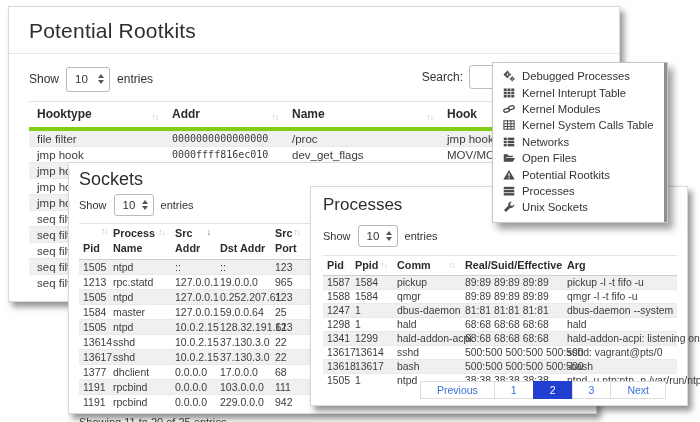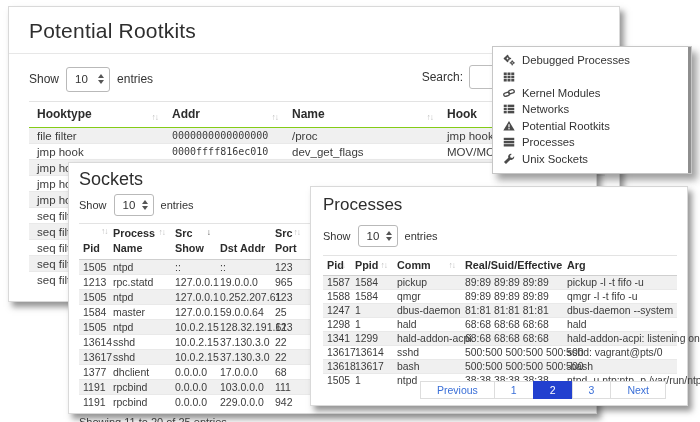--- a/index.html
+++ b/index.html
@@ -30,21 +30,21 @@
   .searchbox input { width:130px; height:24px; border:1px solid #bdbdbd; border-radius:3px; padding:0 6px; font-size:11px; }
 
   table { border-collapse:collapse; table-layout:fixed; }
   th { text-align:left; font-weight:bold; color:#2c2c2c; vertical-align:bottom; position:relative; }
   td { color:#3c3c3c; white-space:nowrap; overflow:visible; }
   .sort { font-size:8.5px; color:#c2c2c2; position:absolute; right:6px; bottom:5px; letter-spacing:-1px; }
   tr.stripe { background:#f0f0f0;margin-top:40px; }
   .mono { font-family:"DejaVu Sans Mono","Liberation Mono",monospace; }
 
   #rk-table { width:576px; margin-top:8px; font-size:11.5px; }
-  #rk-table th { font-size:12px; padding:5px 6px 6px 8px; border-top:1px solid #e3e3e3; border-bottom:1px solid #84cc16; }
+  #rk-table th { font-size:12px; padding:5px 6px 6px 8px; border-top:1px solid #e3e3e3; border-bottom:4px solid #84cc16; }
   #rk-table td { padding:1.5px 6px 1.5px 8px; border-top:1px solid #e9e9e9; }
   #rk-table .mono { font-size:10px; }
 
   
   #sockets { left:68px; top:162px; width:529px; height:252px; z-index:2; padding:0 10px; }
   #sockets .title { font-size:18px; color:#2e2e2e; margin-top:6px; }
   #sockets .controls { margin-top:3px; font-size:11px; height:24px; }
   #sockets .select-box { width:40px; height:22px; }
   #sockets .searchbox input { height:21px; width:130px; }
   #sk-table { width:360px; margin-top:6px; font-size:10.5px; }
@@ -60,21 +60,21 @@
   #pr-table { width:354px; margin-top:7px; font-size:10.4px; }
   #pr-table th { font-size:10.8px; padding:3px 4px 4px 4px; border-top:1px solid #e3e3e3; border-bottom:1px solid #cfcfcf; }
   #pr-table td { padding:1px 4px; border-top:1px solid #e9e9e9; }
 
   .pagination { position:absolute; left:110px; bottom:6px; display:flex; font-size:10.5px; }
   .pagination .pg { border:1px solid #ddd; background:#fff; color:#3a6fd8; padding:2px 16px;
                     margin-left:-1px; cursor:pointer; }
   .pagination .pg.active { background:#2240cf; border-color:#2240cf; color:#fff; }
 
   
-  #menu { left:492px; top:46px; width:200px; z-index:4; padding:5px 0 6px 0; border-color:#c6c6c6;
+  #menu { left:492px; top:62px; width:176px; z-index:4; padding:5px 0 6px 0; border-color:#c6c6c6;
           box-shadow:5px 6px 7px rgba(45,45,45,.45); }
   .menu-item { display:flex; align-items:center; gap:7px; height:16.4px; padding:0 10px; font-size:11.3px; color:#333; cursor:pointer; }
   .menu-item .mi { width:12px; height:12px; flex:0 0 12px; display:inline-flex; }
   .menu-item .mi svg { width:12px; height:12px; }
   #menu .scrollstrip { position:absolute; top:0; right:0; width:3px; height:100%; background:#8e8e8e; }
 
   .scroll-frag { position:absolute; left:593px; top:16px; width:4px; height:47px; z-index:0;
                  background:linear-gradient(#a9a9a9,#6f6f6f); }
 </style>
 </head>
@@ -219,21 +219,21 @@
           <col style="width:62px">
           <col style="width:45px">
           <col style="width:55px">
           <col style="width:35px">
           <col>
         </colgroup>
       <thead>
         <tr>
           <th><span class="sort" style="right:auto;left:22px;top:2px;bottom:auto">↑↓</span><span>Pid</span></th>
           <th><span>Process Name</span><span class="sort" style="bottom:auto;top:3px">↑↓</span></th>
-          <th><span>Src Show</span><span class="sort" style="bottom:auto;top:3px;color:#555">↓</span></th>
+          <th><span>Src Addr</span><span class="sort" style="bottom:auto;top:3px;color:#555">↓</span></th>
           <th><span>Dst Addr</span></th>
           <th><span>Src Port</span><span class="sort" style="bottom:auto;top:3px">↑↓</span></th>
           <th><span>Dst Port</span></th>
         </tr>
       </thead>
       <tbody>
 
           <tr class="stripe">
             <td>1505</td>
             <td>ntpd</td>
@@ -473,49 +473,73 @@
             <rect x="6" y="2" width="4" height="3.4"></rect>
             <rect x="11" y="2" width="4" height="3.4"></rect>
             <rect x="1" y="6.3" width="4" height="3.4"></rect>
             <rect x="6" y="6.3" width="4" height="3.4"></rect>
             <rect x="11" y="6.3" width="4" height="3.4"></rect>
             <rect x="1" y="10.6" width="4" height="3.4"></rect>
             <rect x="6" y="10.6" width="4" height="3.4"></rect>
             <rect x="11" y="10.6" width="4" height="3.4"></rect>
           </svg>
         </span>
+        <span>Kernel Interupt Table</span>
       </div>
 
       <div class="menu-item">
         <span class="mi">
           <svg viewBox="0 0 16 16">
             <g fill="none" stroke="#4b4b4b" stroke-width="1.8">
               <rect x="1" y="7.5" width="7.5" height="4.5" rx="2.2" transform="rotate(-18 4.7 9.7)"></rect>
               <rect x="7.5" y="4" width="7.5" height="4.5" rx="2.2" transform="rotate(-18 11.2 6.2)"></rect>
             </g>
           </svg>
         </span>
         <span>Kernel Modules</span>
       </div>
 
+      <div class="menu-item">
+        <span class="mi">
+          <svg viewBox="0 0 16 16">
+            <g stroke="#4b4b4b" stroke-width="1.4" fill="none">
+              <rect x="1.2" y="2.4" width="13.6" height="11.2"></rect>
+              <line x1="1.2" y1="6.4" x2="14.8" y2="6.4"></line>
+              <line x1="1.2" y1="10" x2="14.8" y2="10"></line>
+              <line x1="6" y1="2.4" x2="6" y2="13.6"></line>
+              <line x1="10.6" y1="2.4" x2="10.6" y2="13.6"></line>
+            </g>
+          </svg>
+        </span>
+        <span>Kernel System Calls Table</span>
+      </div>
 
       <div class="menu-item">
         <span class="mi">
           <svg viewBox="0 0 16 16" fill="#4b4b4b">
             <rect x="1" y="2.2" width="4" height="3.2"></rect>
             <rect x="6.2" y="2.2" width="8.8" height="3.2"></rect>
             <rect x="1" y="6.4" width="4" height="3.2"></rect>
             <rect x="6.2" y="6.4" width="8.8" height="3.2"></rect>
             <rect x="1" y="10.6" width="4" height="3.2"></rect>
             <rect x="6.2" y="10.6" width="8.8" height="3.2"></rect>
           </svg>
         </span>
         <span>Networks</span>
       </div>
 
+      <div class="menu-item">
+        <span class="mi">
+          <svg viewBox="0 0 16 16" fill="#4b4b4b">
+            <path d="M1 3h5l1.5 2H13v2H4L2 13H1z"></path>
+            <path d="M3.6 8H16l-2.8 5H1.2z"></path>
+          </svg>
+        </span>
+        <span>Open Files</span>
+      </div>
 
       <div class="menu-item">
         <span class="mi">
           <svg viewBox="0 0 16 16">
             <path fill="#4b4b4b" d="M8 1.3L15.6 14H.4z"></path>
             <rect x="7.2" y="5.6" width="1.6" height="4.2" fill="#fff"></rect>
             <circle cx="8" cy="11.8" r="1" fill="#fff"></circle>
           </svg>
         </span>
         <span>Potential Rootkits</span>

